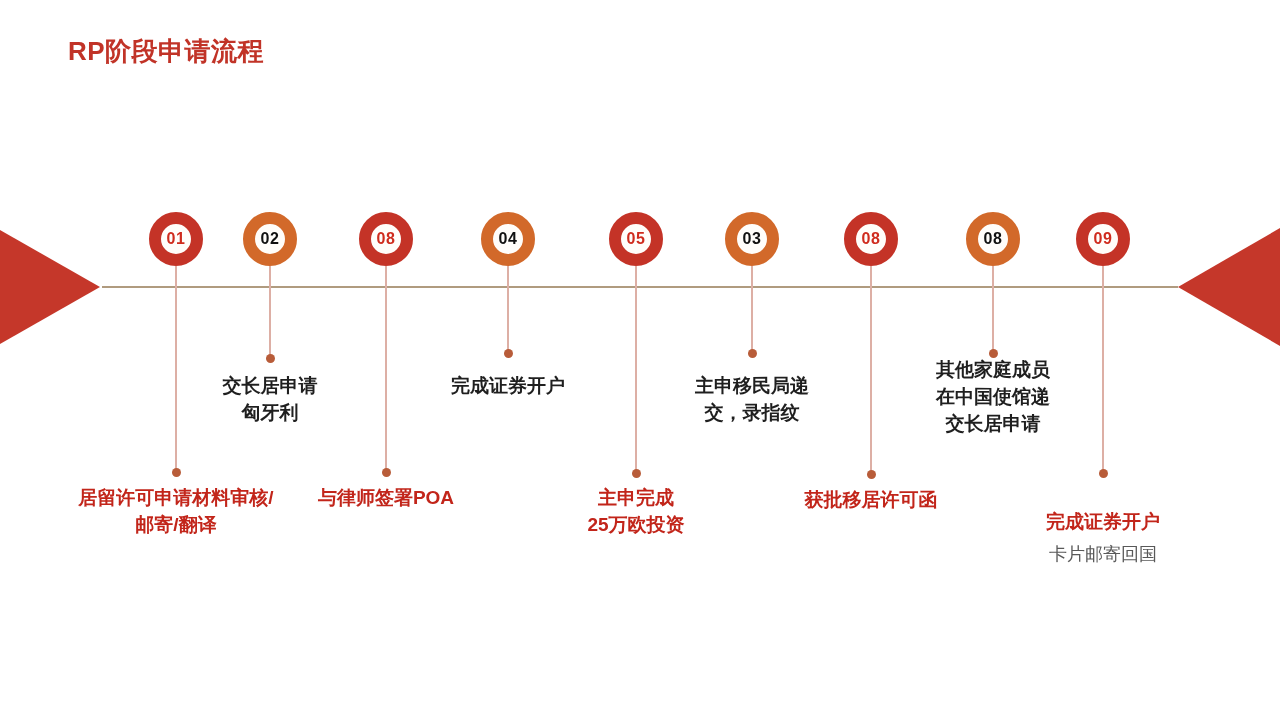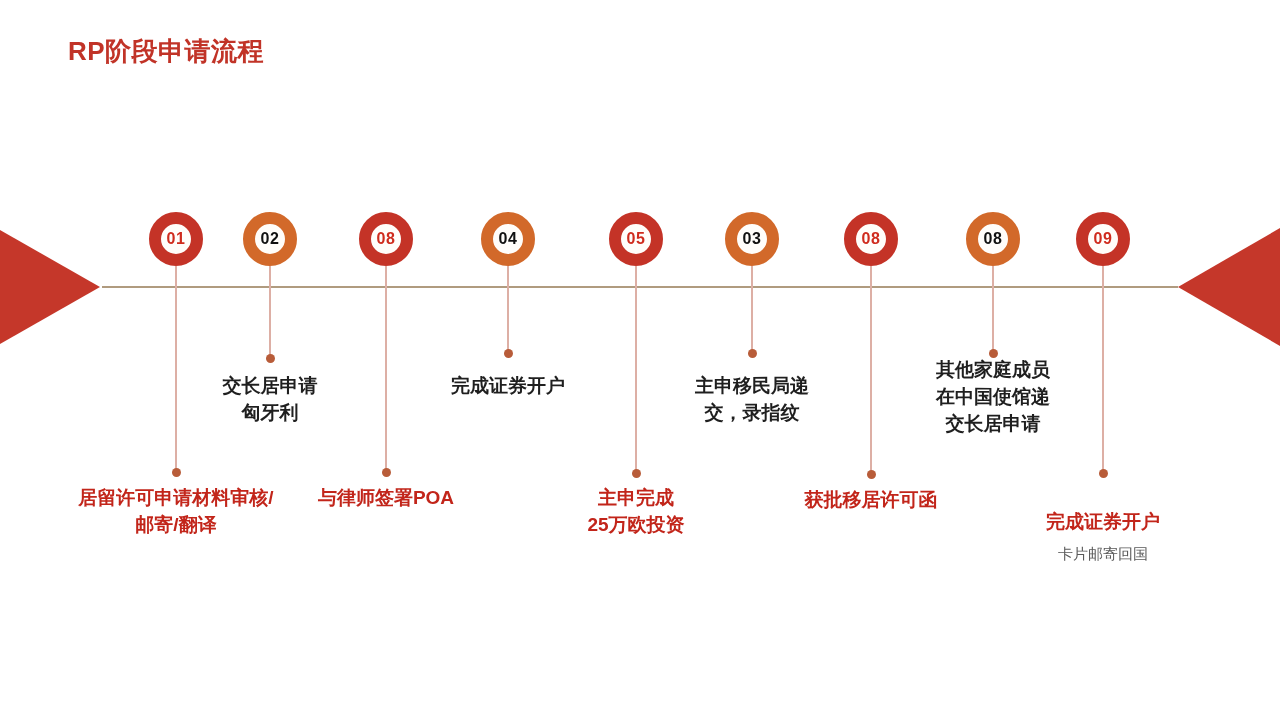--- a/index.html
+++ b/index.html
@@ -47,21 +47,21 @@
   }
   .label {
     position:absolute; left:calc(var(--x) - 130px); top:var(--ly); width:260px;
     text-align:center; font-size:19px; font-weight:700; line-height:27px;
     white-space:pre-line;
   }
   .lbl-black { color:var(--label_black,#1f1f1f); }
   .lbl-red   { color:var(--label_red,#c2251a); }
   .sublabel {
     position:absolute; left:calc(var(--x) - 130px); top:calc(var(--ly) + 36px);
-    width:260px; text-align:center; font-size:15px; line-height:20px;
+    width:260px; text-align:center; font-size:18px; line-height:20px;
     color:var(--sublabel_gray,#595959); font-weight:400;
   }
 </style>
 </head>
 <body>
 
 <div class="stage">
 
   <div class="page-title">RP阶段申请流程</div>
 

